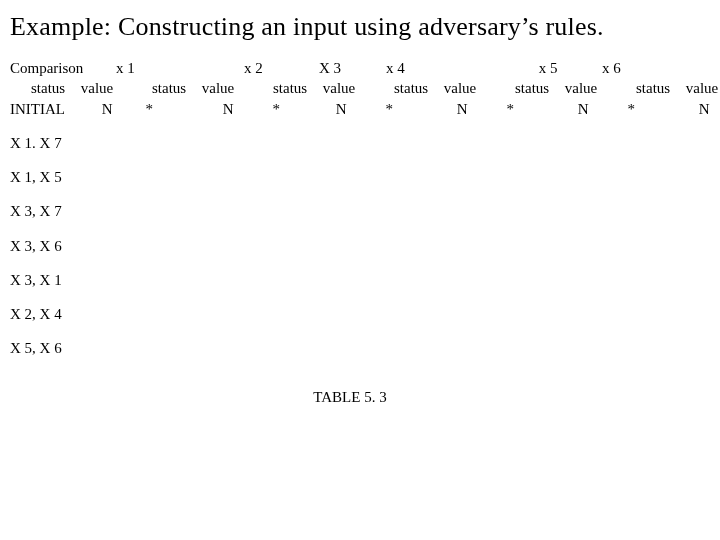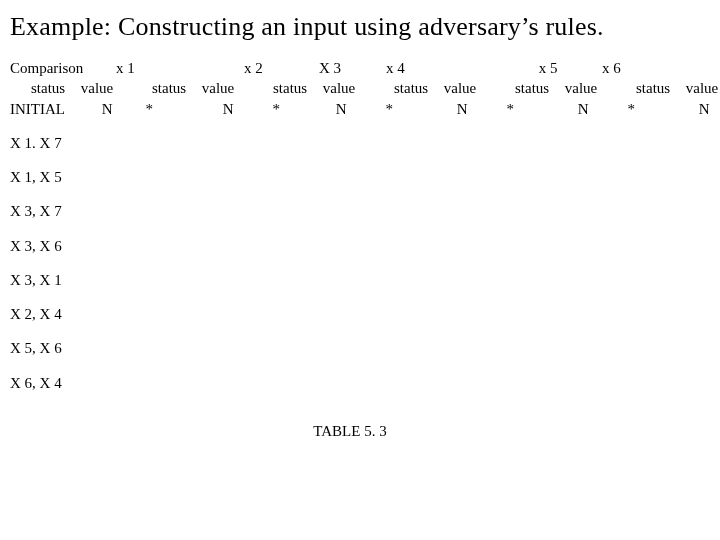--- a/index.html
+++ b/index.html
@@ -145,17 +145,16 @@
     </span>
   </div>
 
   <span class="row-label">X 1. X 7</span>
   <span class="row-label">X 1, X 5</span>
   <span class="row-label">X 3, X 7</span>
   <span class="row-label">X 3, X 6</span>
   <span class="row-label">X 3, X 1</span>
   <span class="row-label">X 2, X 4</span>
   <span class="row-label">X 5, X 6</span>
-  <span class="row-label">X 6, X 4</span>
 
 </div>
 
 <div class="caption">TABLE 5. 3</div>
 
 </body></html>

